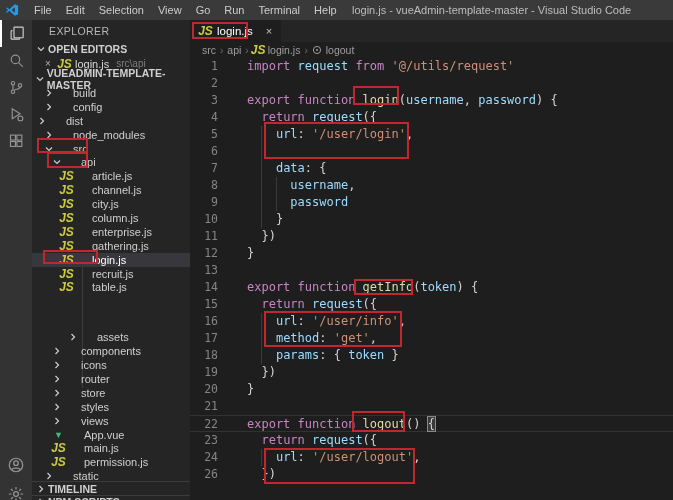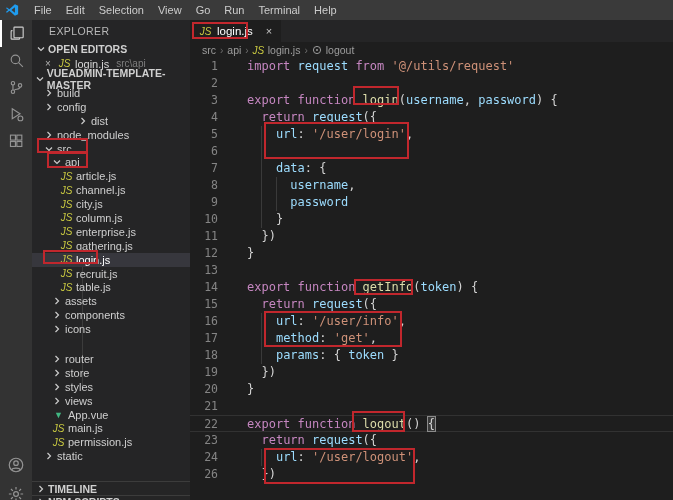--- a/index.html
+++ b/index.html
@@ -32,26 +32,26 @@
   .sidebar { width:158px; background:#252526; color:#cccccc; position:relative; font-size:11px; }
   .sidebar-title { height:21px; line-height:22px; padding-left:17px; font-size:10.5px;
                    letter-spacing:.4px; color:#b8b8b8; }
   .section-header { height:15px; display:flex; align-items:center; font-weight:bold;
                     font-size:10.5px; color:#d0d0d0; padding-left:3px; gap:2px; }
   .section-header .chev { width:11px; display:inline-flex; justify-content:center; }
   .oe-row { height:15px; display:flex; align-items:center; padding-left:13px; gap:4px; color:#d7d7d7; }
   .oe-row .close-x { color:#b0b0b0; font-size:10px; width:9px; }
   .oe-row .detail { color:#7e7e7e; font-size:10px; margin-left:3px; }
   .tree { position:relative; }
-  .tree-item { height:13.9px; display:flex; align-items:center; gap:3px; color:#cfcfcf;
+  .tree-item { height:13.9px; display:flex; align-items:center; gap:19px; color:#cfcfcf;
                position:relative; font-size:11px; }
   .tree-item.selected { background:#37373d; color:#ffffff; }
   .tree-item .chev { width:10px; display:inline-flex; justify-content:center; flex:none; }
   .ficon { width:13px; flex:none; display:inline-flex; justify-content:center; align-items:center; }
-  .js-badge { color:#cbcb41; font-weight:normal; font-size:10px; font-style:italic; }
+  .js-badge { color:#cbcb41; font-weight:bold; font-size:12px; font-style:italic; }
   .vue-badge { color:#41b883; font-size:9px; }
   .indent-guide { position:absolute; left:50px; top:176px; height:126px; width:1px; background:#3c3c3c; }
   .bottom-panels { position:absolute; left:0; bottom:0; width:158px; }
   .panel-row { height:13.3px; border-top:1px solid #3c3c3c; display:flex; align-items:center;
                font-weight:bold; font-size:10.5px; color:#d0d0d0; padding-left:3px; gap:2px; }
   .panel-row .chev { width:11px; display:inline-flex; justify-content:center; }
 
   
   .editor { flex:1; background:#1e1e1e; display:flex; flex-direction:column; position:relative; }
   .tabbar { height:22px; background:#252526; display:flex; }
@@ -96,20 +96,21 @@
     <div class="menus">
         <span class="menu-item">File</span>
         <span class="menu-item">Edit</span>
         <span class="menu-item">Selection</span>
         <span class="menu-item">View</span>
         <span class="menu-item">Go</span>
         <span class="menu-item">Run</span>
         <span class="menu-item">Terminal</span>
         <span class="menu-item">Help</span>
       </div>
+    <div class="window-title">login.js - vueAdmin-template-master - Visual Studio Code</div>
   </div>
 
   <div class="main">
 
     <div class="activitybar">
       <div class="ab-top">
           <div class="ab-item active">
             <span style="display: inline-flex; align-items: center; justify-content: center;">
               <svg width="17" height="17" viewBox="0 0 24 24" fill="none" stroke="#cfcfcf" stroke-width="1.6">
                 <rect x="7" y="3" width="13" height="15" rx="1"></rect>
@@ -222,21 +223,21 @@
           <div class="tree-item" style="padding-left: 12px;">
             <span class="chev">
               <span style="display: inline-flex; align-items: center; justify-content: center;">
                 <svg width="8" height="8" viewBox="0 0 8 8">
                   <polyline points="2.5,1 5.5,4 2.5,7" fill="none" stroke="#cccccc" stroke-width="1.2"></polyline>
                 </svg>
               </span>
             </span>
             <span>config</span>
           </div>
-          <div class="tree-item" style="padding-left: 23px; margin-left: 23px;">
+          <div class="tree-item" style="padding-left: 5px;">
             <span class="chev">
               <span style="display: inline-flex; align-items: center; justify-content: center;">
                 <svg width="8" height="8" viewBox="0 0 8 8">
                   <polyline points="2.5,1 5.5,4 2.5,7" fill="none" stroke="#cccccc" stroke-width="1.2"></polyline>
                 </svg>
               </span>
             </span>
             <span>dist</span>
           </div>
           <div class="tree-item" style="padding-left: 12px;">
@@ -316,21 +317,21 @@
               <span class="js-badge">JS</span>
             </span>
             <span>recruit.js</span>
           </div>
           <div class="tree-item" style="padding-left: 28px;">
             <span class="ficon" style="display: inline-flex; align-items: center; justify-content: center;">
               <span class="js-badge">JS</span>
             </span>
             <span>table.js</span>
           </div>
-          <div class="tree-item" style="padding-left: 20px;">
+          <div class="tree-item" style="padding-left: 36px; margin-top: 36px;">
             <span class="chev">
               <span style="display: inline-flex; align-items: center; justify-content: center;">
                 <svg width="8" height="8" viewBox="0 0 8 8">
                   <polyline points="2.5,1 5.5,4 2.5,7" fill="none" stroke="#cccccc" stroke-width="1.2"></polyline>
                 </svg>
               </span>
             </span>
             <span>assets</span>
           </div>
           <div class="tree-item" style="padding-left: 20px;">
@@ -346,21 +347,21 @@
           <div class="tree-item" style="padding-left: 20px;">
             <span class="chev">
               <span style="display: inline-flex; align-items: center; justify-content: center;">
                 <svg width="8" height="8" viewBox="0 0 8 8">
                   <polyline points="2.5,1 5.5,4 2.5,7" fill="none" stroke="#cccccc" stroke-width="1.2"></polyline>
                 </svg>
               </span>
             </span>
             <span>icons</span>
           </div>
-          <div class="tree-item" style="padding-left: 20px; margin-top: 16px;">
+          <div class="tree-item" style="padding-left: 20px;">
             <span class="chev">
               <span style="display: inline-flex; align-items: center; justify-content: center;">
                 <svg width="8" height="8" viewBox="0 0 8 8">
                   <polyline points="2.5,1 5.5,4 2.5,7" fill="none" stroke="#cccccc" stroke-width="1.2"></polyline>
                 </svg>
               </span>
             </span>
             <span>router</span>
           </div>
           <div class="tree-item" style="padding-left: 20px;">

